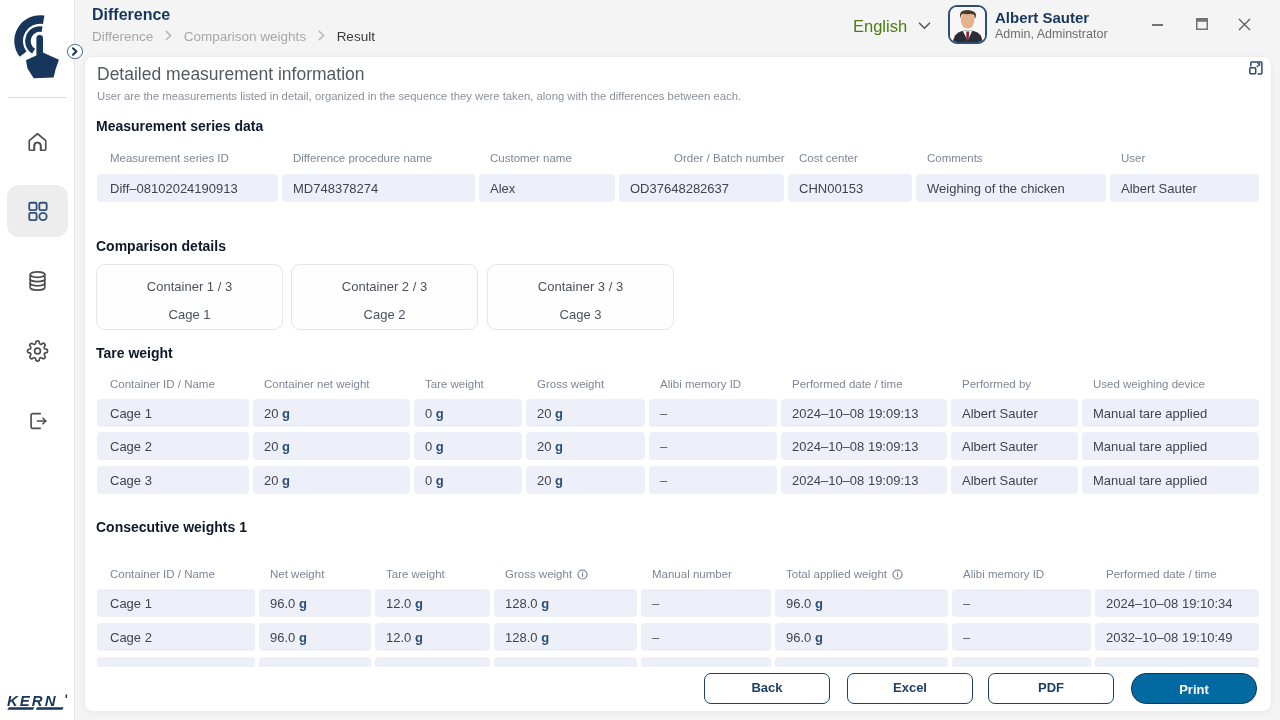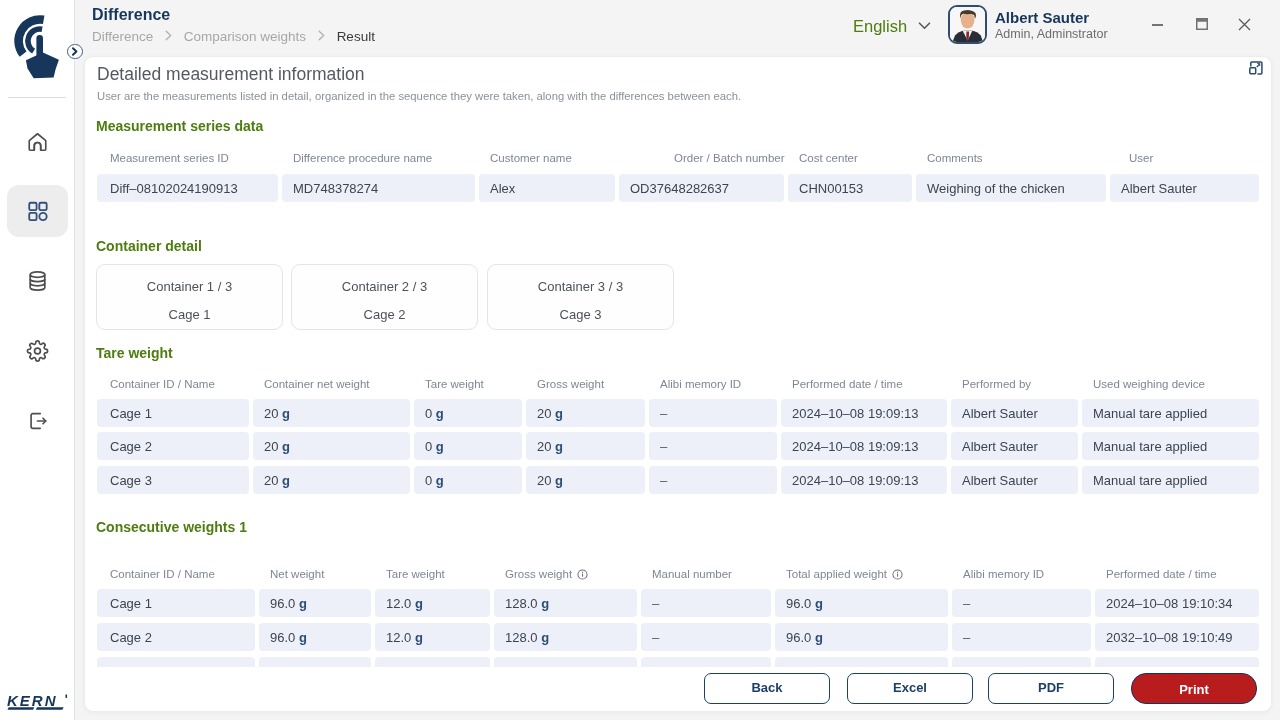--- a/index.html
+++ b/index.html
@@ -21,35 +21,35 @@
 #lang { position:absolute; left:853px; top:17px; font-size:16.5px; color:#4d7c0f; }
 #lang svg { margin-left:6px; vertical-align:2px; }
 #avatar { position:absolute; left:948px; top:5px; width:39px; height:39px; border:2px solid #2e4d72; border-radius:9px; overflow:hidden; background:#f6f6f6; }
 #uname { position:absolute; left:995px; top:9px; font-size:15px; font-weight:bold; color:#16365c; }
 #urole { position:absolute; left:995px; top:27px; font-size:12.5px; color:#6d6d6f; }
 .winctl { position:absolute; }
 
 #card { position:absolute; left:84px; top:56px; width:1188px; height:656px; background:#ffffff; border:1px solid #ececee; border-radius:9px; box-shadow:0 1px 5px rgba(30,40,60,0.05); }
 #h1 { position:absolute; left:97px; top:64px; font-size:17.5px; color:#55595f; }
 #sub { position:absolute; left:97px; top:90px; font-size:11.3px; color:#8b9099; }
-.sect { position:absolute; left:96px; font-size:14px; font-weight:bold; color:#4d7c0f; }
+.sect { position:absolute; left:96px; font-size:14px; font-weight:bold; color:#0f172a; }
 
 .hdr { position:absolute; font-size:11.5px; color:#7f8694; }
 .cellbg { position:absolute; height:28px; background:#edf0f8; border-radius:4px; }
 .cell { position:absolute; font-size:13px; color:#3f4450; }
 .cell b.u { color:#2c4e77; font-weight:bold; }
 .dash { color:#55595f; }
 
 .ccard { position:absolute; top:264px; width:187px; height:66px; background:#fefefe; border:1px solid #e4e5e9; border-radius:9px; text-align:center; font-size:13px; color:#4d525a; }
 .ccard .l1 { margin-top:14px; }
 .ccard .l2 { margin-top:13px; }
 
 #footer { position:absolute; left:85px; top:667px; width:1186px; height:44px; background:#fff; border-radius:0 0 9px 9px; }
 .btn { position:absolute; top:673px; width:126px; height:31px; border:1.5px solid #1d3f69; border-radius:7px; background:#fff; color:#1d3f69; font-size:13px; font-weight:bold; text-align:center; line-height:28px; }
-#btn-print { background:#b91c1c; color:#fff; border-color:#12345f; line-height:31px;border-radius:15px; }
+#btn-print { background:#0369a1; color:#fff; border-color:#12345f; line-height:31px;border-radius:15px; }
 #kern { position:absolute; left:7px; top:694px; width:64px; }
 </style>
 </head>
 <body>
 
 <div id="sidebar">
 
   <svg class="abs" style="left:8px;top:14px;" width="62" height="68" viewBox="0 0 62 68">
     <g fill="none" stroke="#16365c">
       <path d="M 35.7 5.8 A 21.5 21.5 0 0 0 15.1 40.2" stroke-width="8.6"></path>
@@ -149,37 +149,37 @@
 <div id="sub">User are the measurements listed in detail, organized in the sequence they were taken, along with the differences between each.</div>
 
 <div class="sect" style="top:118px;">Measurement series data</div>
 <div id="t1">
     <div class="hdr" style="left:110px;top:152px;">Measurement series ID</div>
     <div class="hdr" style="left:293px;top:152px;">Difference procedure name</div>
     <div class="hdr" style="left:490px;top:152px;">Customer name</div>
     <div class="hdr" style="left:630px;top:152px;margin-left:44px;">Order / Batch number</div>
     <div class="hdr" style="left:799px;top:152px;">Cost center</div>
     <div class="hdr" style="left:927px;top:152px;">Comments</div>
-    <div class="hdr" style="left:1121px;top:152px;margin-left:8px;">User</div>
+    <div class="hdr" style="left:1121px;top:152px;">User</div>
     <div class="cellbg" style="left:97px;top:174px;width:181px;height:28px;"></div>
     <div class="cell" style="left:110px;top:180.5px;">Diff–08102024190913</div>
     <div class="cellbg" style="left:282px;top:174px;width:193px;height:28px;"></div>
     <div class="cell" style="left:293px;top:180.5px;">MD748378274</div>
     <div class="cellbg" style="left:479px;top:174px;width:136px;height:28px;"></div>
     <div class="cell" style="left:490px;top:180.5px;">Alex</div>
     <div class="cellbg" style="left:619px;top:174px;width:165px;height:28px;"></div>
     <div class="cell" style="left:630px;top:180.5px;">OD37648282637</div>
     <div class="cellbg" style="left:788px;top:174px;width:124px;height:28px;"></div>
     <div class="cell" style="left:799px;top:180.5px;">CHN00153</div>
     <div class="cellbg" style="left:916px;top:174px;width:190px;height:28px;"></div>
     <div class="cell" style="left:927px;top:180.5px;text-align:center;">Weighing of the chicken</div>
     <div class="cellbg" style="left:1110px;top:174px;width:149px;height:28px;"></div>
     <div class="cell" style="left:1121px;top:180.5px;">Albert Sauter</div>
   </div>
-<div class="sect" style="top:238px;">Container detail</div>
+<div class="sect" style="top:238px;">Comparison details</div>
 <div class="ccard" style="left:96px;">
     <div class="l1">Container 1 / 3</div>
     <div class="l2">Cage 1</div>
   </div>
 <div class="ccard" style="left:291px;">
     <div class="l1">Container 2 / 3</div>
     <div class="l2">Cage 2</div>
   </div>
 <div class="ccard" style="left:487px;">
     <div class="l1">Container 3 / 3</div>

